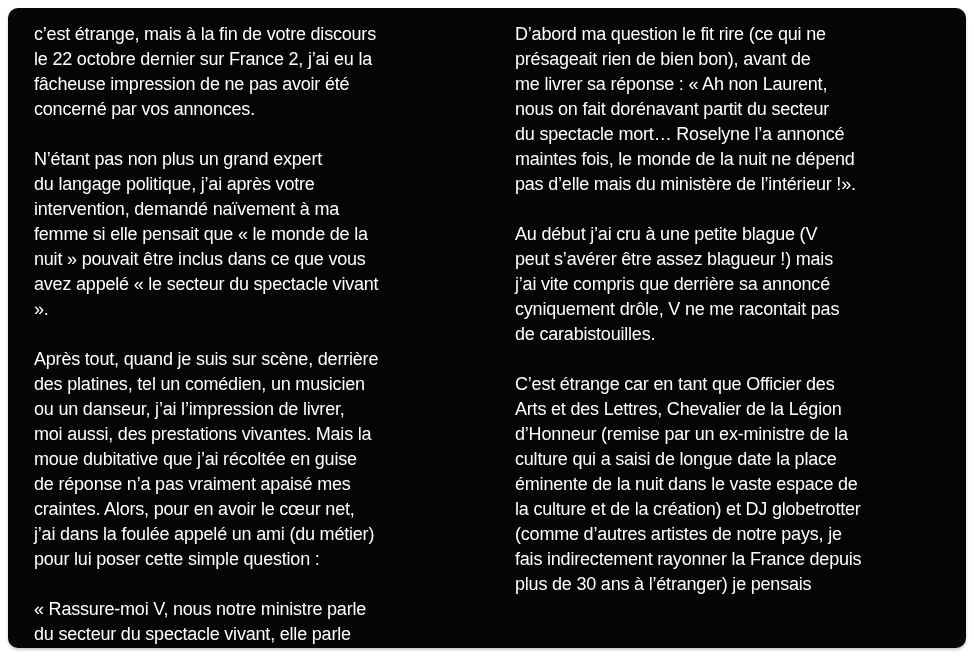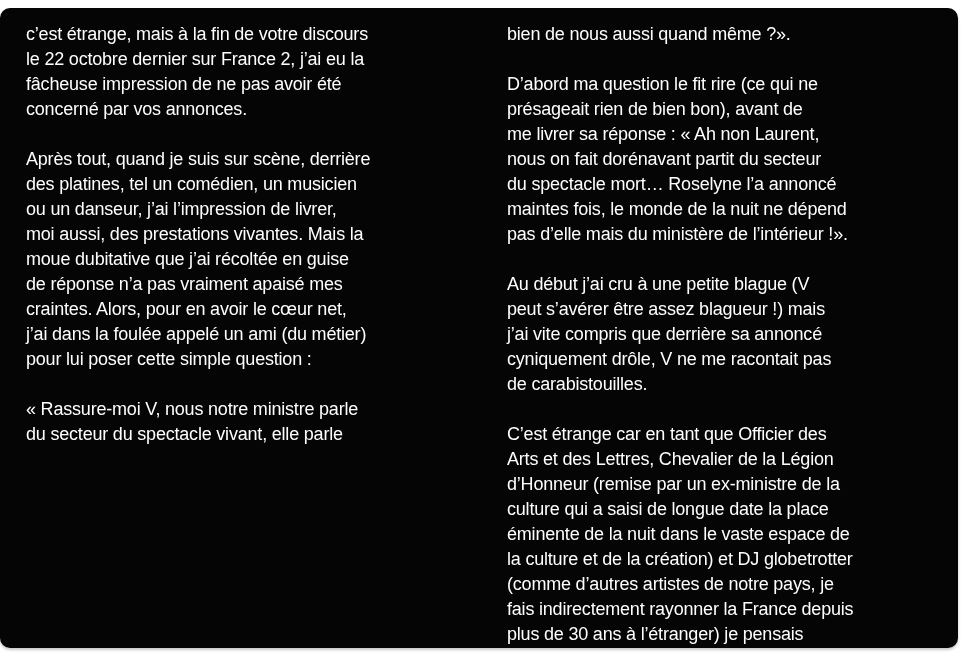--- a/index.html
+++ b/index.html
@@ -9,21 +9,21 @@
   body {
     width: 974px;
     height: 657px;
     background: #ffffff;
     overflow: hidden;
     position: relative;
     font-family: "Liberation Sans", sans-serif;
   }
   .panel {
     position: absolute;
-    left: 0;
+    left: 8px;
     top: 8px;
     width: 958px;
     height: 640px;
     box-sizing: border-box;
     background: #050505;
     border-radius: 10px;
     box-shadow: 0 2px 3px rgba(0,0,0,0.22);
     padding: 14px 26px;
     display: grid;
     grid-template-columns: 1fr 1fr;
@@ -48,34 +48,40 @@
 </style>
 </head>
 <body>
 
 <div class="panel">
   <div class="text-column">
     <p class="para">c’est étrange, mais à la fin de votre discours
 le 22 octobre dernier sur France 2, j’ai eu la
 fâcheuse impression de ne pas avoir été
 concerné par vos annonces.</p>
+    <p class="para">N’étant pas non plus un grand expert
+du langage politique, j’ai après votre
+intervention, demandé naïvement à ma
+femme si elle pensait que « le monde de la
+nuit » pouvait être inclus dans ce que vous
+avez appelé « le secteur du spectacle vivant
+».</p>
     <p class="para">Après tout, quand je suis sur scène, derrière
 des platines, tel un comédien, un musicien
 ou un danseur, j’ai l’impression de livrer,
 moi aussi, des prestations vivantes. Mais la
 moue dubitative que j’ai récoltée en guise
 de réponse n’a pas vraiment apaisé mes
 craintes. Alors, pour en avoir le cœur net,
 j’ai dans la foulée appelé un ami (du métier)
 pour lui poser cette simple question :</p>
     <p class="para">« Rassure-moi V, nous notre ministre parle
 du secteur du spectacle vivant, elle parle</p>
   </div>
   <div class="text-column">
-    <p class="para">bien de nous aussi quand même ?».</p>
     <p class="para">D’abord ma question le fit rire (ce qui ne
 présageait rien de bien bon), avant de
 me livrer sa réponse : « Ah non Laurent,
 nous on fait dorénavant partit du secteur
 du spectacle mort… Roselyne l’a annoncé
 maintes fois, le monde de la nuit ne dépend
 pas d’elle mais du ministère de l’intérieur !».</p>
     <p class="para">Au début j’ai cru à une petite blague (V
 peut s’avérer être assez blagueur !) mais
 j’ai vite compris que derrière sa annoncé

